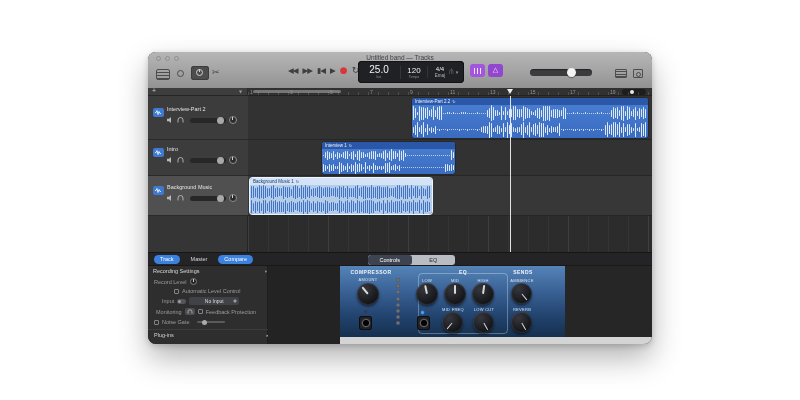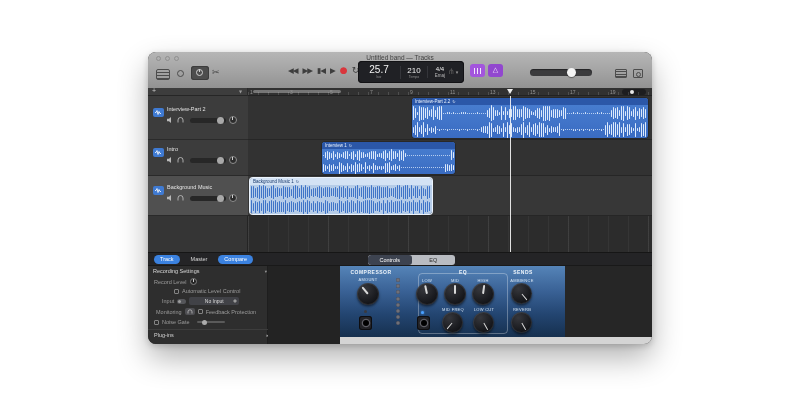--- a/index.html
+++ b/index.html
@@ -153,25 +153,25 @@
         <b class="glyph">◀◀</b>
         <b class="glyph">▶▶</b>
         <b class="glyph">▮◀</b>
         <b class="glyph">▶</b>
         <b class="glyph rec">●</b>
         <b class="glyph cyc">↻</b>
       </div>
 
       <div class="lcd">
         <div class="pos">
-          <div class="big">25.7</div>
+          <div class="big">25.0</div>
           <div class="unit">bar</div>
         </div>
         <div class="tempo">
-          <div class="big">210</div>
+          <div class="big">120</div>
           <div class="unit">Tempo</div>
         </div>
         <div class="sig">
           <div class="ts">4/4</div>
           <div class="key">Emaj</div>
         </div>
         <div class="chev glyph">▾</div>
       </div>
 
       <span class="tuner glyph">⋔</span>

